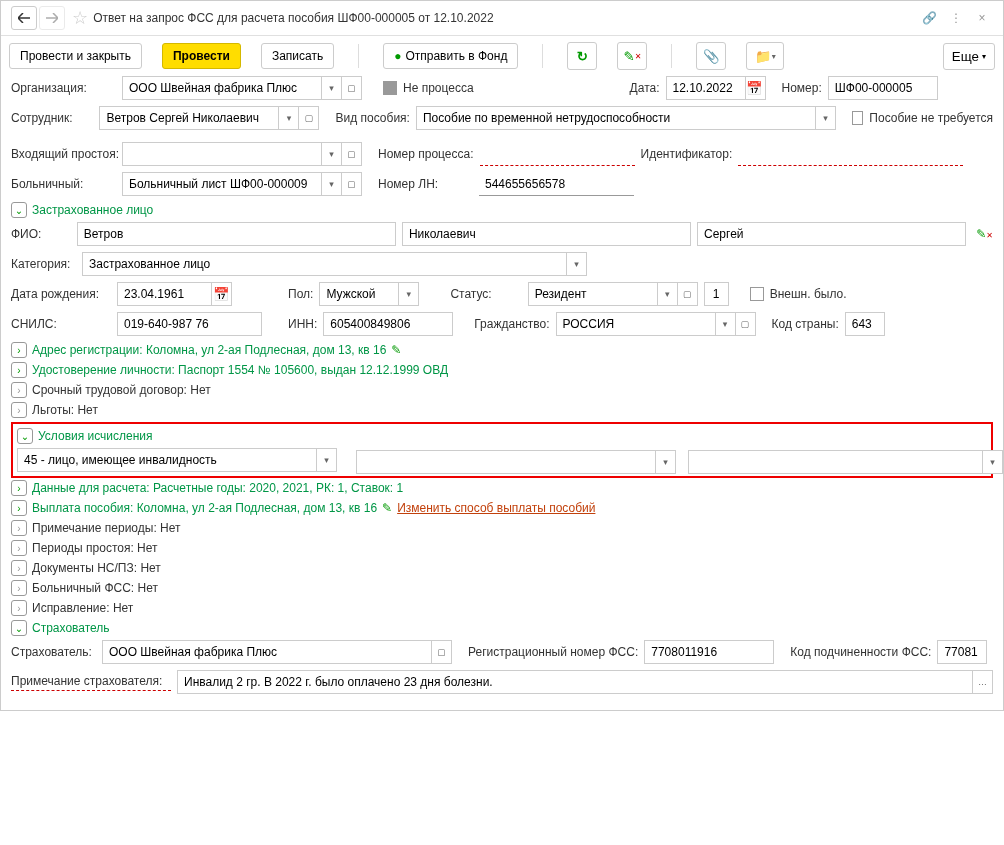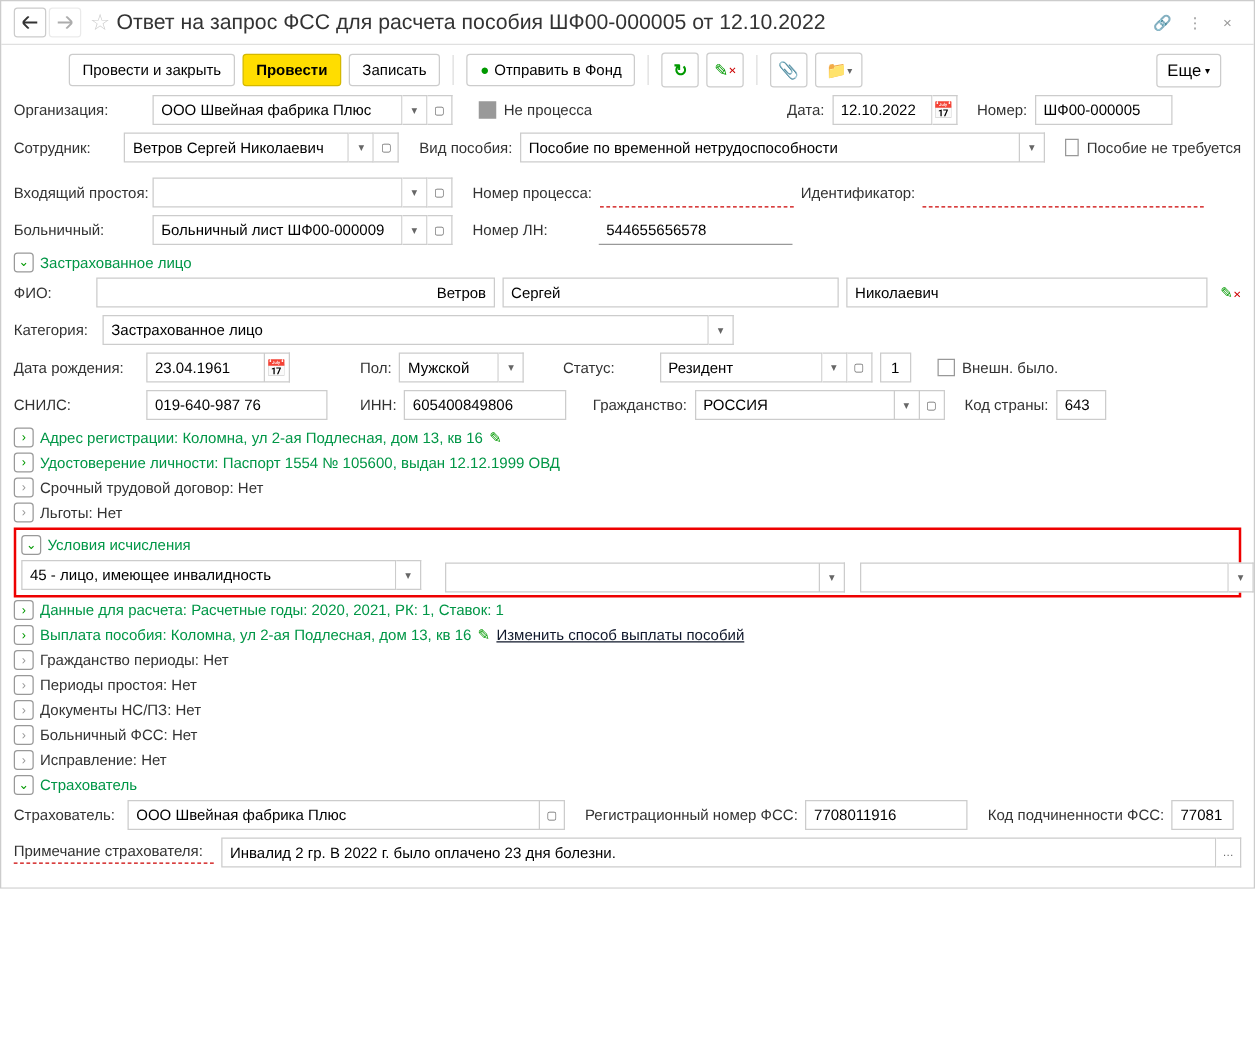--- a/index.html
+++ b/index.html
@@ -3,25 +3,25 @@
 <meta charset="utf-8">
 <style>
 * { box-sizing: border-box; margin: 0; padding: 0; }
 body { font-family: Arial, sans-serif; font-size: 12px; background: #fff; color: #333; }
 .container { width: 1004px; border: 1px solid #ccc; }
 
 
 .header { display: flex; align-items: center; padding: 5px 10px; border-bottom: 1px solid #e0e0e0; }
 .nav-btn { width: 26px; height: 24px; border: 1px solid #ccc; background: #fff; margin-right: 2px; cursor: pointer; display: flex; align-items: center; justify-content: center; border-radius: 3px; }
 .star-icon { margin: 0 5px; color: #ccc; font-size: 18px; }
-.title { font-size: 17px; font-weight: normal; flex: 1; }
+.title { font-size: 12px; font-weight: normal; flex: 1; }
 .hdr-icon { width: 22px; height: 22px; margin-left: 4px; cursor: pointer; display: flex; align-items: center; justify-content: center; color: #999; }
 
 
-.toolbar { display: flex; align-items: center; padding: 6px 26px; gap: 6px; margin-left: 28px; }
+.toolbar { display: flex; align-items: center; padding: 6px 8px; gap: 20px; }
 .btn { border: 1px solid #ccc; background: #fff; padding: 5px 10px; cursor: pointer; border-radius: 3px; font-size: 12px; display: flex; align-items: center; gap: 4px; }
 .btn-yellow { background: #ffdd00; border-color: #d4b800; font-weight: bold; }
 .btn-icon { width: 30px; height: 28px; border: 1px solid #ccc; background: #fff; cursor: pointer; border-radius: 3px; display: flex; align-items: center; justify-content: center; }
 .sep { width: 1px; height: 24px; background: #ddd; margin: 0 4px; }
 .spacer { flex: 1; }
 .btn-more { border: 1px solid #ccc; background: #fff; padding: 5px 8px; cursor: pointer; border-radius: 3px; display: flex; align-items: center; gap: 3px; }
 
 
 .form-area { padding: 0 10px 10px; }
 .row { display: flex; align-items: center; margin-bottom: 6px; gap: 6px; }
@@ -33,21 +33,21 @@
 .pencil { color: #090; cursor: pointer; }
 .underline-red { border-bottom: 1px dashed #c00 !important; }
 .underline-gray { border-bottom: 1px solid #999 !important; }
 
 
 .section-hdr { display: flex; align-items: center; gap: 5px; margin: 4px 0; cursor: pointer; }
 .exp-icon { width: 16px; height: 16px; border: 1px solid #999; border-radius: 3px; display: flex; align-items: center; justify-content: center; color: #090; font-size: 10px; }
 .exp-icon.gray { color: #999; }
 .section-title { color: #009646; font-size: 12px; }
 .section-info { color: #333; }
-.link-blue { color: #0f172a; text-decoration: underline; cursor: pointer; }
+.link-blue { color: #c2410c; text-decoration: underline; cursor: pointer; }
 
 .highlight-box { border: 2px solid #e00; padding: 4px; margin: 2px 0; }
 
 .checkbox { width: 14px; height: 14px; border: 1px solid #999; background: #fff; }
 
 svg { display: block; }
 </style>
 </head>
 <body>
 
@@ -165,23 +165,23 @@
       <input class="input underline-gray" style="width: 155px; border-top: none; border-left: none; border-right: none;" value="544655656578">
     </div>
 
     <div class="section-hdr">
       <span class="exp-icon">⌄</span>
       <span class="section-title">Застрахованное лицо</span>
     </div>
 
     <div class="row">
       <span class="label" style="width:60px">ФИО:</span>
-      <input class="input" style="width: 320px; text-align: right;" value="Ветров">
+      <input class="input" style="width: 320px;" value="Ветров">
+      <input class="input" style="width: 290px;" value="Николаевич">
       <input class="input" style="width: 270px;" value="Сергей">
-      <input class="input" style="width: 290px;" value="Николаевич">
       <span class="pencil" style="margin-left:4px">✎<span style="color:#c00;font-size:8px">✕</span></span>
     </div>
 
     <div class="row">
       <span class="label" style="width:65px">Категория:</span>
       <div class="select-wrap">
         <input class="input" style="width: 485px;" value="Застрахованное лицо">
         <button class="select-btn">▾</button>
       </div>
     </div>
@@ -269,21 +269,21 @@
       <span class="section-title">Данные для расчета: Расчетные годы: 2020, 2021, РК: 1, Ставок: 1</span>
     </div>
     <div class="section-hdr">
       <span class="exp-icon">›</span>
       <span class="section-title">Выплата пособия: Коломна, ул 2-ая Подлесная, дом 13, кв 16</span>
       <span class="pencil">✎</span>
       <span class="link-blue">Изменить способ выплаты пособий</span>
     </div>
     <div class="section-hdr">
       <span class="exp-icon gray">›</span>
-      <span class="section-info">Гражданство периоды: Нет</span>
+      <span class="section-info">Примечание периоды: Нет</span>
     </div>
     <div class="section-hdr">
       <span class="exp-icon gray">›</span>
       <span class="section-info">Периоды простоя: Нет</span>
     </div>
     <div class="section-hdr">
       <span class="exp-icon gray">›</span>
       <span class="section-info">Документы НС/ПЗ: Нет</span>
     </div>
     <div class="section-hdr">

